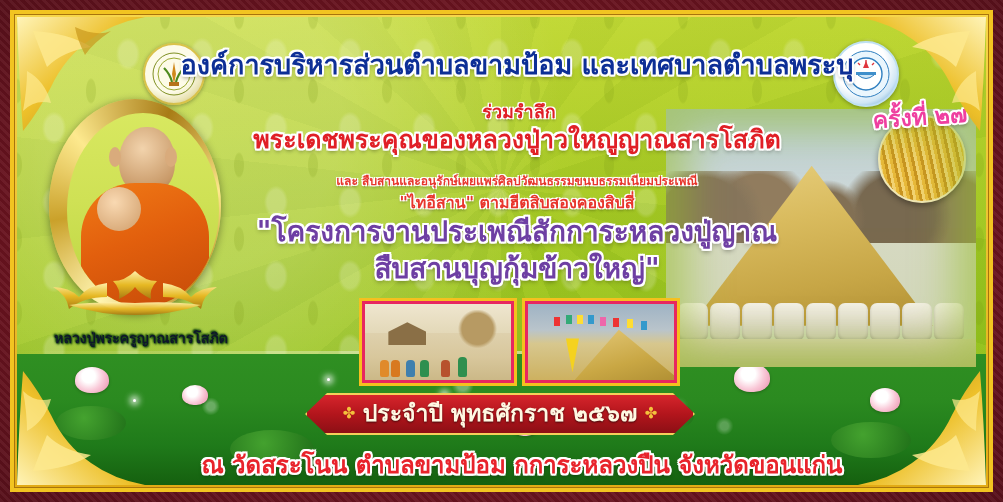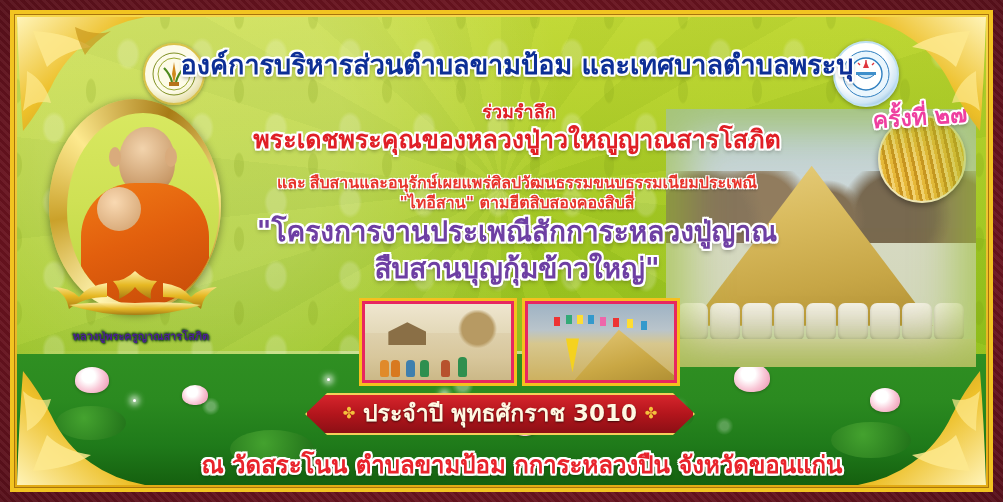--- a/index.html
+++ b/index.html
@@ -105,23 +105,23 @@
 
   .t-ruam{ left:352px; top:86px; width:300px; font-size:18px; color:#e01f26;
     text-shadow:-1.3px -1.3px 0 #fff,1.3px -1.3px 0 #fff,-1.3px 1.3px 0 #fff,
       1.3px 1.3px 0 #fff,0 2px 3px rgba(0,0,0,.4); }
 
   .t-phra{ left:170px; top:110px; width:660px; font-size:25px; color:#e01f26;
     text-shadow:-1.6px -1.6px 0 #fff,1.6px -1.6px 0 #fff,-1.6px 1.6px 0 #fff,
       1.6px 1.6px 0 #fff,0 -2px 0 #fff,0 2px 0 #fff,-2px 0 0 #fff,2px 0 0 #fff,
       0 3px 4px rgba(0,0,0,.45); }
 
-  .t-sub1{ left:190px; top:158px; width:620px; font-size:16px; color:#e8352c;
+  .t-sub1{ left:190px; top:158px; width:620px; font-size:12px; color:#e8352c;
     text-shadow:-1.2px -1.2px 0 #fff,1.2px -1.2px 0 #fff,-1.2px 1.2px 0 #fff,
-      1.2px 1.2px 0 #fff,0 2px 3px rgba(0,0,0,.4);font-family:Liberation Serif, serif; }
+      1.2px 1.2px 0 #fff,0 2px 3px rgba(0,0,0,.4); }
   .t-sub2{ left:190px; top:178px; width:620px; font-size:16px; color:#e8352c;
     text-shadow:-1.2px -1.2px 0 #fff,1.2px -1.2px 0 #fff,-1.2px 1.2px 0 #fff,
       1.2px 1.2px 0 #fff,0 2px 3px rgba(0,0,0,.4); }
 
   .t-proj1{ left:185px; top:200px; width:630px; font-size:28px; color:#6e3fa3;
     text-shadow:-1.8px -1.8px 0 #fff,1.8px -1.8px 0 #fff,-1.8px 1.8px 0 #fff,
       1.8px 1.8px 0 #fff,0 -2px 0 #fff,0 2px 0 #fff,-2px 0 0 #fff,2px 0 0 #fff,
       0 3px 5px rgba(0,0,0,.45); }
   .t-proj2{ left:185px; top:237px; width:630px; font-size:28px; color:#6e3fa3;
     text-shadow:-1.8px -1.8px 0 #fff,1.8px -1.8px 0 #fff,-1.8px 1.8px 0 #fff,
@@ -129,21 +129,21 @@
       0 3px 5px rgba(0,0,0,.45); }
 
   
   .t-edition{ left:828px; top:88px; width:150px; font-size:23px; color:#ef3fa0;
     transform:rotate(-4deg);
     text-shadow:-1.6px -1.6px 0 #fff,1.6px -1.6px 0 #fff,-1.6px 1.6px 0 #fff,
       1.6px 1.6px 0 #fff,0 -2px 0 #fff,0 2px 0 #fff,-2px 0 0 #fff,2px 0 0 #fff,
       0 3px 4px rgba(0,0,0,.4); }
 
   
-  .t-cap1{ left:0px; top:314px; width:232px; font-size:11px; color:#4c1d95;
+  .t-cap1{ left:0px; top:314px; width:232px; font-size:14px; color:#0f172a;
     text-shadow:0 0 3px #1f5b12, 1px 1px 2px #0d3a08, -1px -1px 2px #0d3a08;padding-left:16px; }
   .t-cap2{ left:0px; top:333px; width:232px; font-size:13px; color:#ffe9a8;
     text-shadow:0 0 3px #1f5b12, 1px 1px 2px #0d3a08; }
 
   
   .ribbon{ position:absolute; left:288px; top:376px; width:390px; height:42px; }
   .ribbon-body{ position:absolute; inset:0;
     background:linear-gradient(180deg,#d6252c 0%,#b3151c 50%,#8c0f15 100%);
     border:2px solid #f5cf5a; border-radius:4px;
     clip-path:polygon(0 50%, 22px 0, calc(100% - 22px) 0, 100% 50%, calc(100% - 22px) 100%, 22px 100%);
@@ -361,21 +361,21 @@
     <div class="tx t-proj2">สืบสานบุญกุ้มข้าวใหญ่"</div>
     <div class="tx t-edition">ครั้งที่ ๒๗</div>
 
     <div class="tx t-cap1">หลวงปู่พระครูญาณสารโสภิต</div>
 
     <div class="ribbon">
       <div class="ribbon-body"></div>
       <div class="rib-orn orn-l">✤</div>
       <div class="rib-orn orn-r">✤</div>
     </div>
-    <div class="tx t-year">ประจำปี พุทธศักราช 3010</div>
+    <div class="tx t-year">ประจำปี พุทธศักราช ๒๕๖๗</div>
     <div class="tx t-venue">ณ วัดสระโนน ตำบลขามป้อม กการะหลวงปืน จังหวัดขอนแก่น</div>
 
     <svg class="kanok k-tl" viewBox="0 0 132 118" aria-hidden="true">
       <defs>
         <linearGradient id="gk" x1="0" y1="0" x2="1" y2="1">
           <stop offset="0" stop-color="#fff4b8"></stop>
             <stop offset=".45" stop-color="#edc02a"></stop>
           <stop offset="1" stop-color="#a3760f"></stop>
         </linearGradient>
       </defs>

